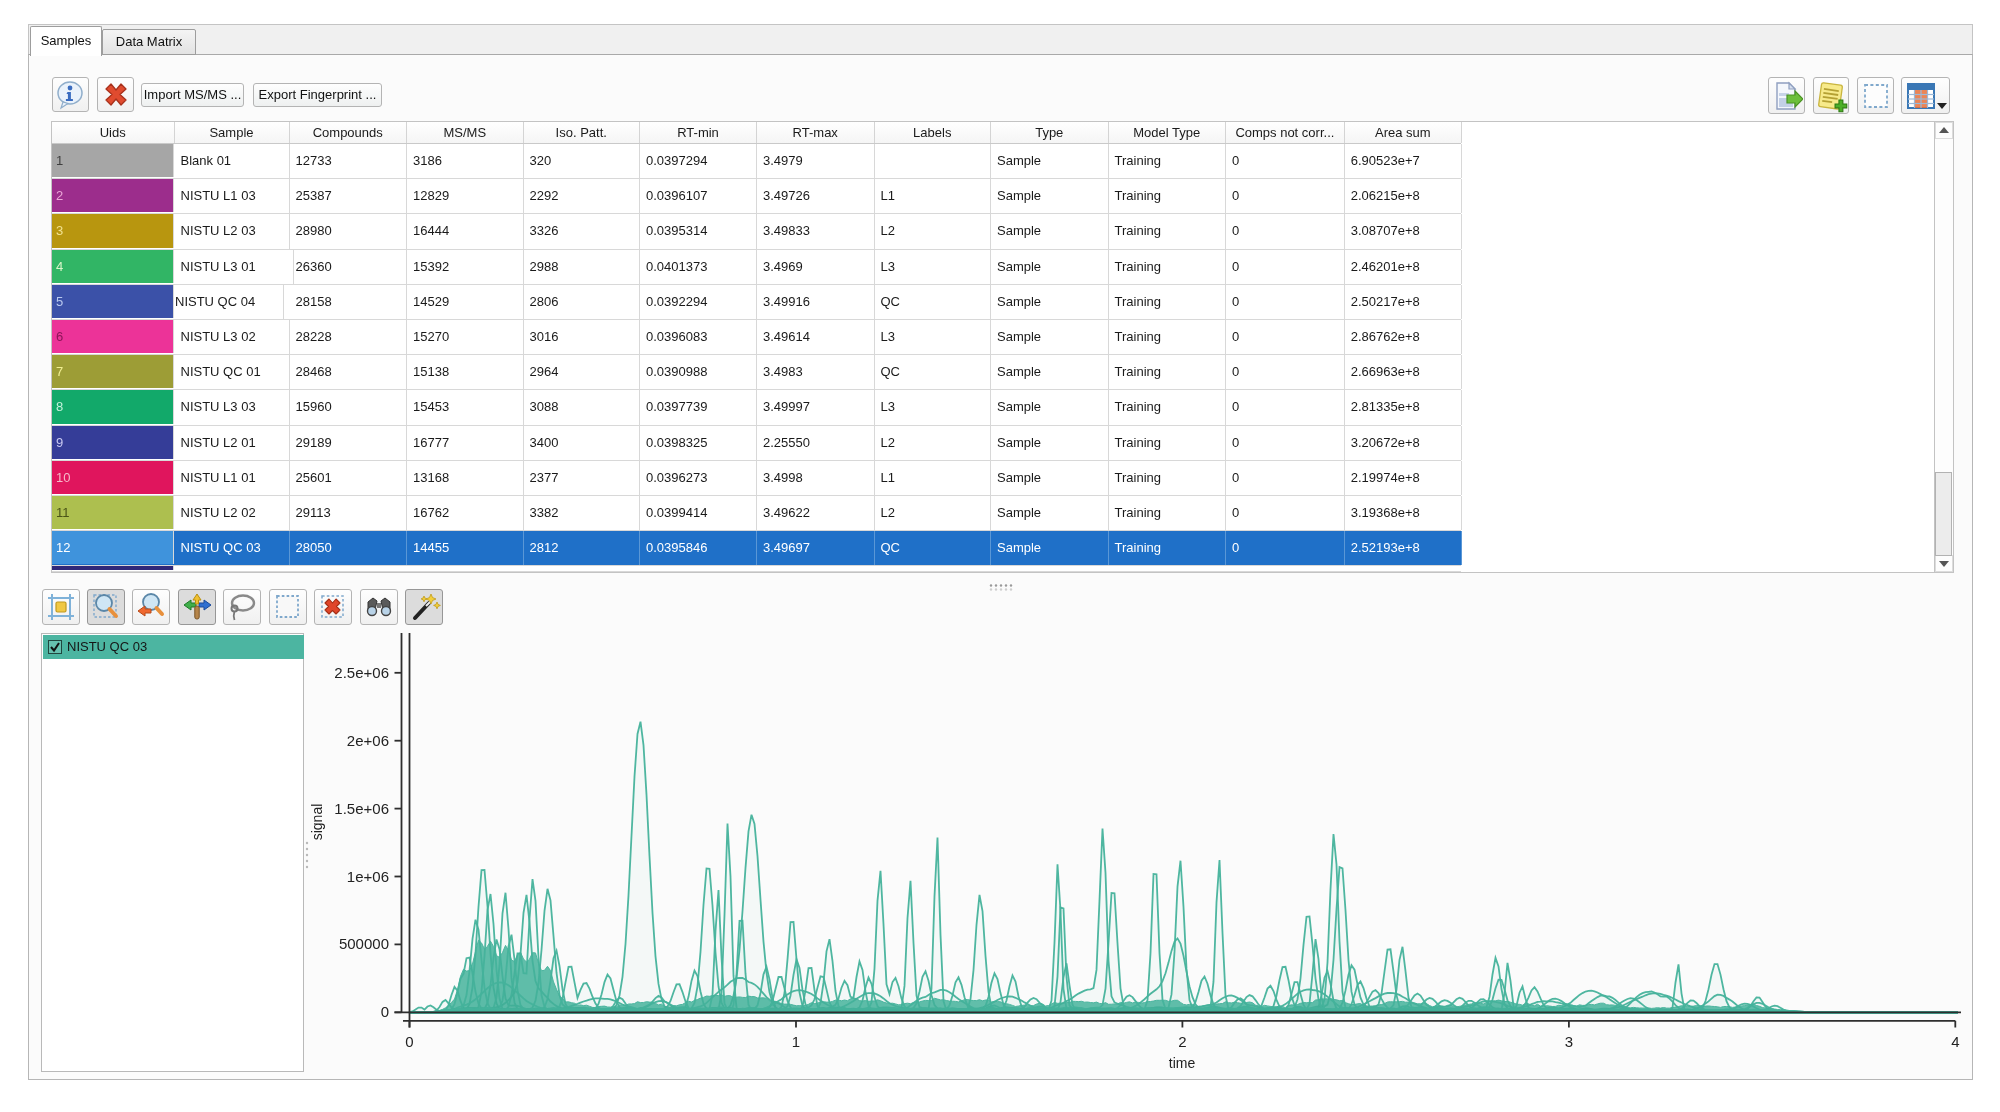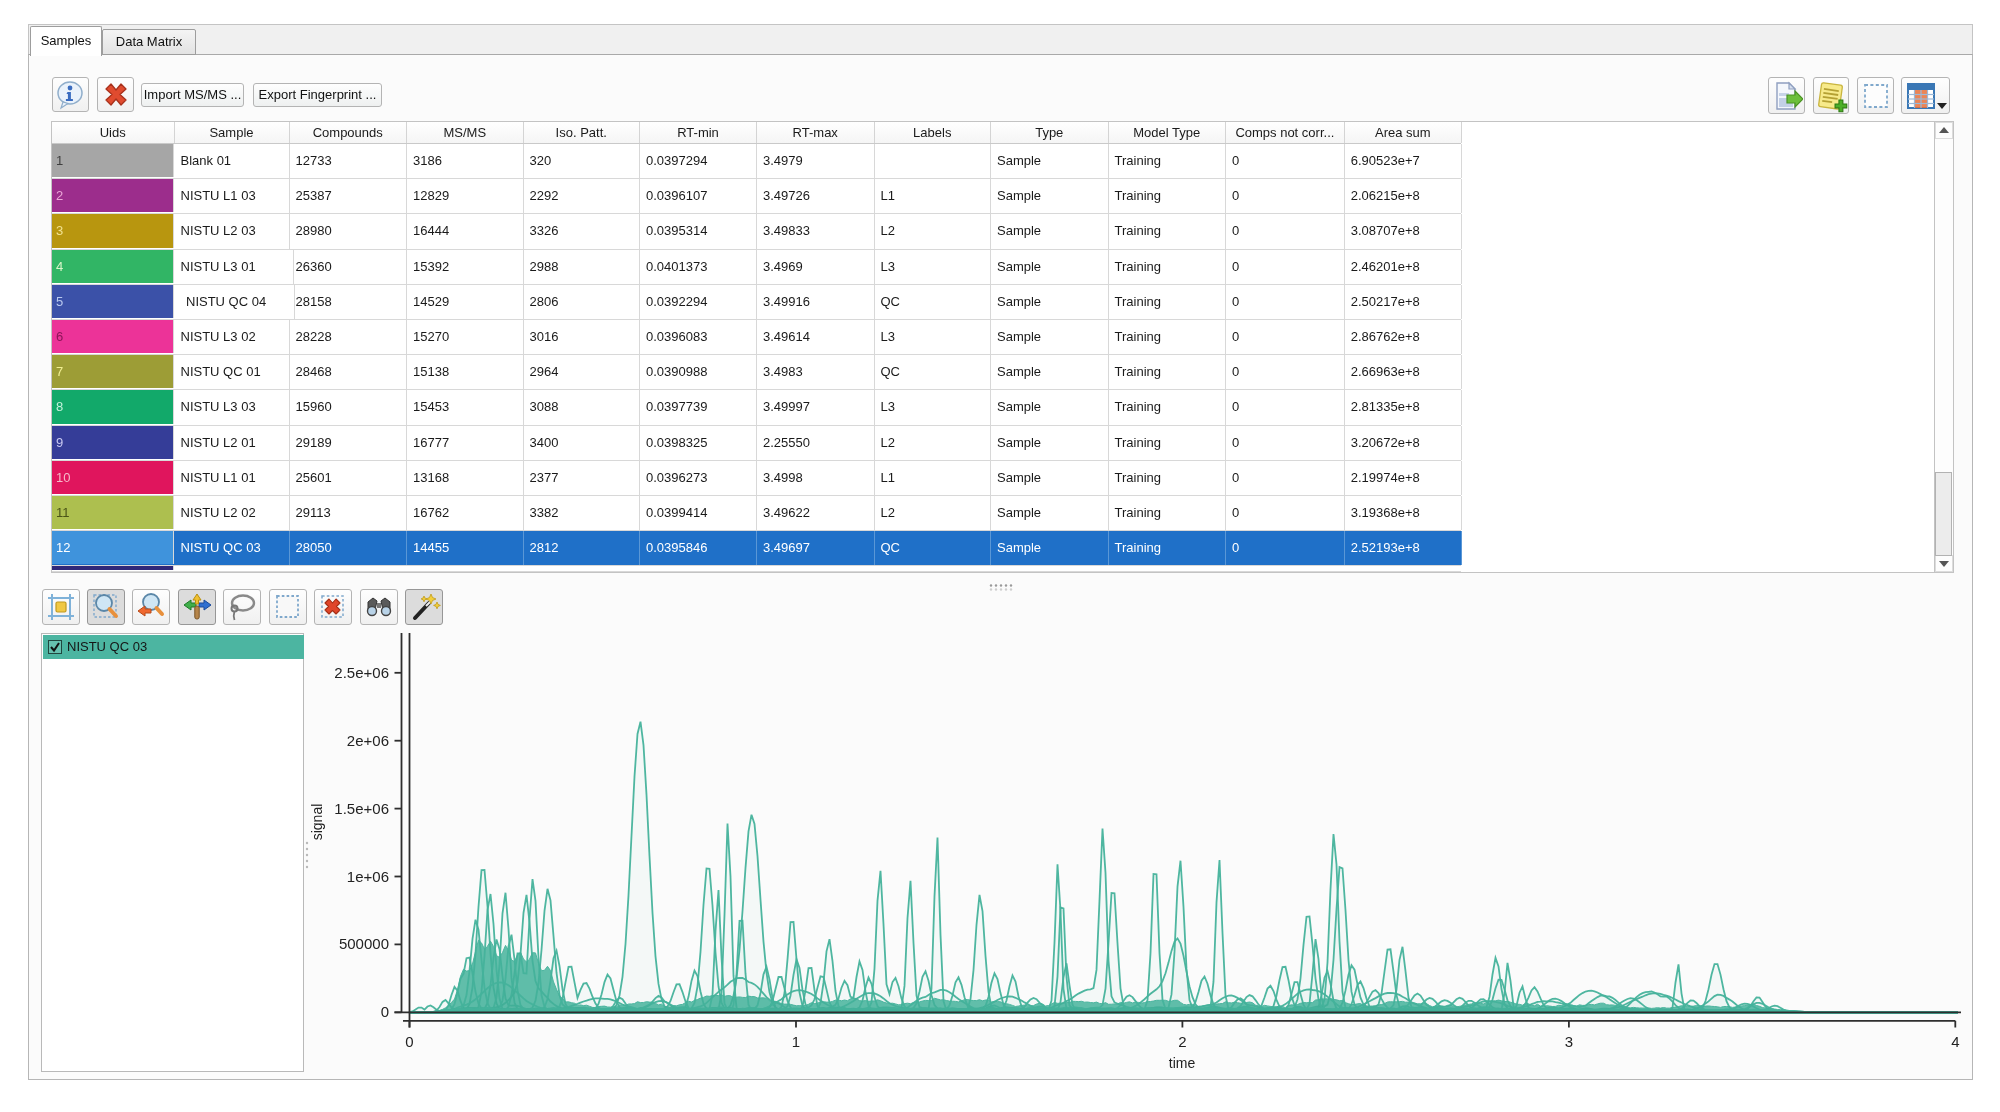--- a/index.html
+++ b/index.html
@@ -150,21 +150,21 @@
       <div class="td" style="left:588px;width:117px">0.0401373</div>
       <div class="td" style="left:705px;width:117.5px">3.4969</div>
       <div class="td" style="left:822.5px;width:116.5px">L3</div>
       <div class="td" style="left:939px;width:117.5px">Sample</div>
       <div class="td" style="left:1056.5px;width:117.5px">Training</div>
       <div class="td" style="left:1174px;width:118.75px">0</div>
       <div class="td" style="left:1292.75px;width:117.25px">2.46201e+8</div>
     </div>
 <div class="trow" style="top:162.8px;height:35.2px">
       <div class="uid" style="background:#3b51a8;color:#b9c9ef">5</div>
-      <div class="td" style="left:128px;width:115.0px">NISTU QC 04</div>
+      <div class="td" style="left:117px;width:115.0px">NISTU QC 04</div>
       <div class="td" style="left:237.5px;width:117.5px">28158</div>
       <div class="td" style="left:355px;width:116.5px">14529</div>
       <div class="td" style="left:471.5px;width:116.5px">2806</div>
       <div class="td" style="left:588px;width:117px">0.0392294</div>
       <div class="td" style="left:705px;width:117.5px">3.49916</div>
       <div class="td" style="left:822.5px;width:116.5px">QC</div>
       <div class="td" style="left:939px;width:117.5px">Sample</div>
       <div class="td" style="left:1056.5px;width:117.5px">Training</div>
       <div class="td" style="left:1174px;width:118.75px">0</div>
       <div class="td" style="left:1292.75px;width:117.25px">2.50217e+8</div>

